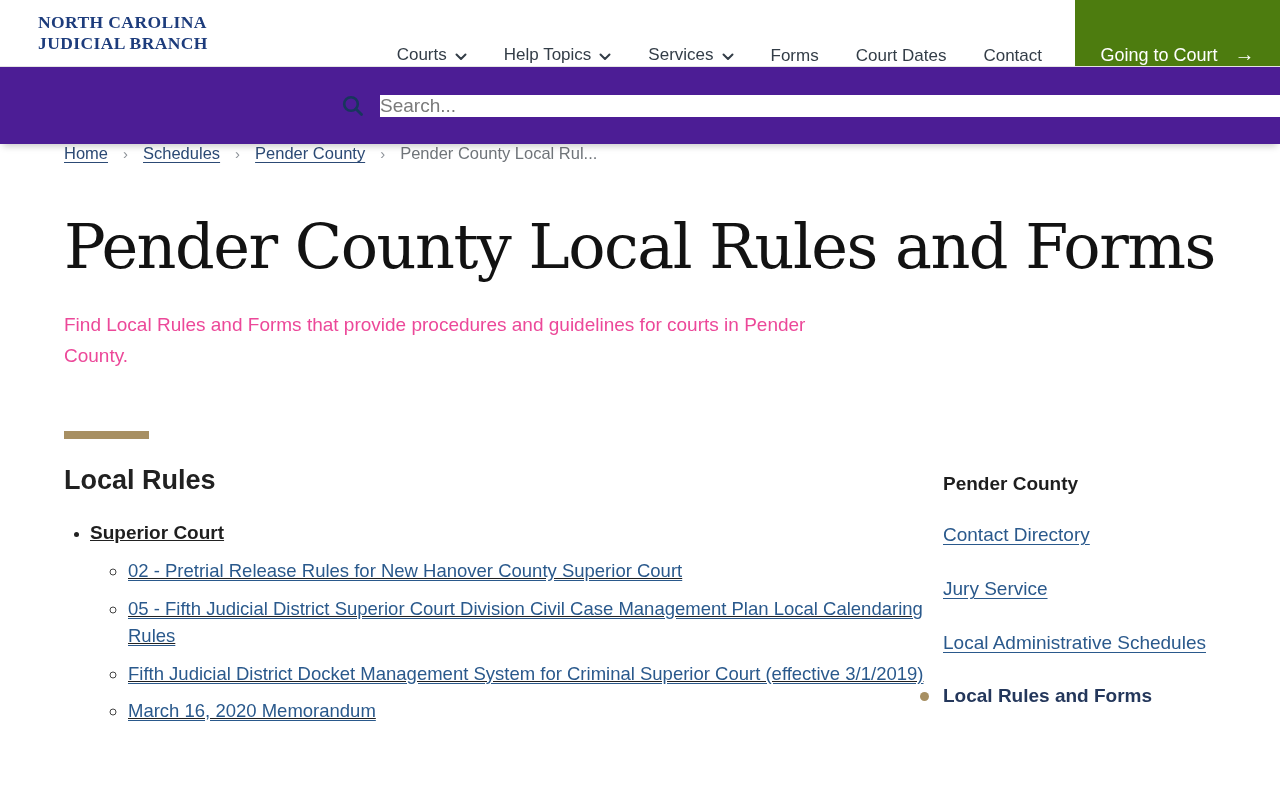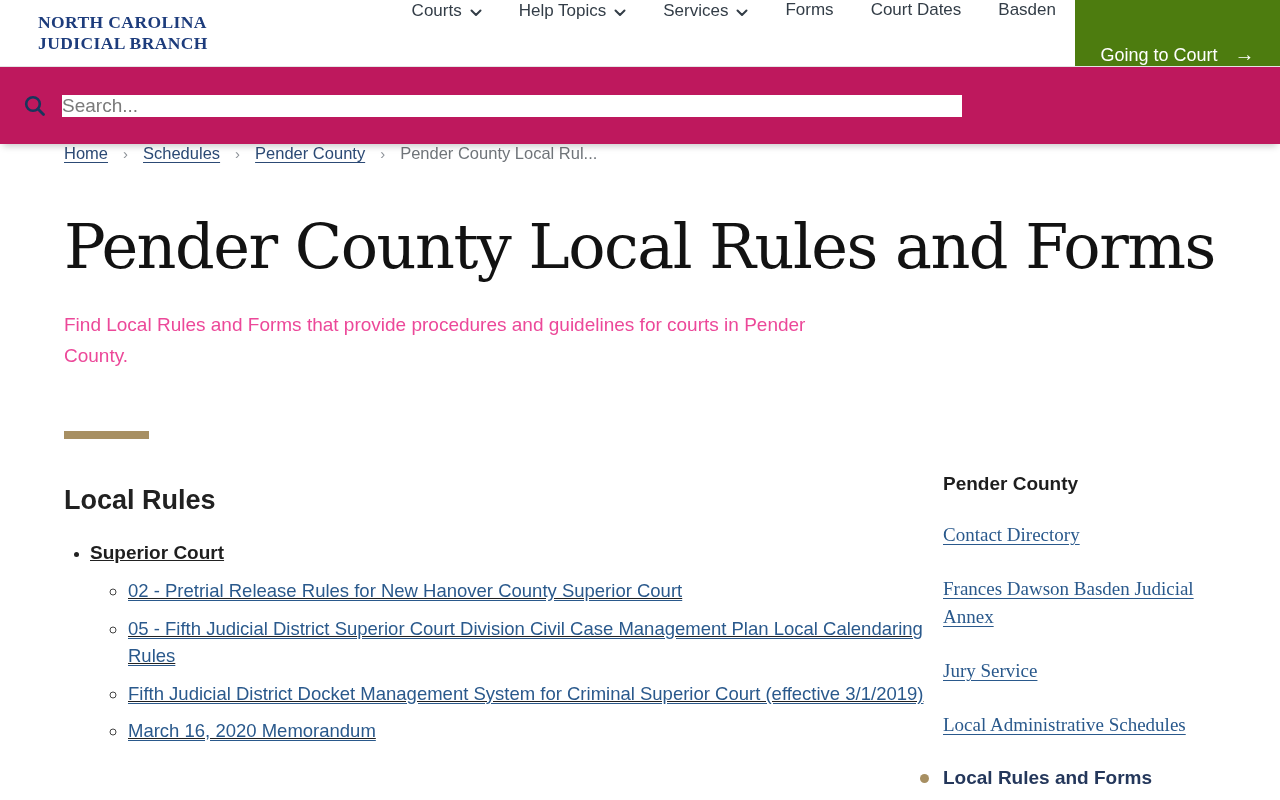--- a/index.html
+++ b/index.html
@@ -29,24 +29,24 @@
     font-weight: bold;
     font-size: 17.5px;
     line-height: 1.18;
     letter-spacing: 0.4px;
     color: #1d3c7c;
     cursor: pointer;
     white-space: nowrap;
   }
   .nav {
     display: flex;
-    align-items: flex-start;
+    align-items: flex-end;
     gap: 37px;
     margin-left: auto;
-    margin-right: 19px;
+    margin-right: 33px;
   }
   .nav-item {
     display: flex;
     align-items: center;
     gap: 8px;
     font-size: 17px;
     color: #333d47;
     text-decoration: none;
     white-space: nowrap;
   }
@@ -64,23 +64,24 @@
     white-space: nowrap;
   }
   .cta .arrow { font-size: 20px; }
 
   
   .searchbar {
     position: relative;
     height: 77px;
     display: flex;
     align-items: center;
-    padding-left: 24px;
-    background: #be185d;
+    padding-left: 32px;
+    background: #4c1d95;
     box-shadow: 0 5px 7px -3px rgba(0,0,0,0.22);
+    justify-content: flex-end;
   }
   .search-icon { display: flex; align-items: center; }
   .search-input {
     border: none;
     outline: none;
     font-size: 19px;
     font-family: "Liberation Sans", sans-serif;
     margin-left: 16px;
     width: 900px;
     color: #333;
@@ -127,21 +128,21 @@
   }
   .main-col { flex: 1 1 auto; max-width: 860px; }
   .side-col { width: 273px; margin-left: auto; padding-top: 42px; }
 
   .accent-rule {
     width: 85px;
     height: 8px;
     background: #a78f62;
   }
   .section-heading {
-    margin-top: 46px;
+    margin-top: 26px;
     font-size: 27px;
     font-weight: bold;
     color: #212121;
   }
   .rules-list {
     margin-top: 26px;
     padding-left: 26px;
     list-style-type: disc;
     text-decoration: underline;
   }
@@ -174,21 +175,20 @@
     color: #1e1e1e;
   }
   .sidebar-link {
     display: block;
     margin-top: 26px;
     font-size: 19px;
     line-height: 28px;
     color: #2a598c;
     text-decoration: underline;
     text-underline-offset: 3px;
-    font-family: Liberation Serif, serif;
   }
   .sidebar-current {
     position: relative;
     display: block;
     margin-top: 28px;
     font-size: 19px;
     font-weight: bold;
     color: #24375b;
     text-decoration: none;
   }
@@ -236,21 +236,21 @@
           </svg>
       </span>
     </a>
     <a class="nav-item">
       <span>Forms</span>
     </a>
     <a class="nav-item">
       <span>Court Dates</span>
     </a>
     <a class="nav-item">
-      <span>Basden</span>
+      <span>Contact</span>
     </a>
   </nav>
   <a class="cta">
     <span>Going to Court</span>
     <span class="arrow">→</span>
   </a>
 </header>
 
 <div class="searchbar">
   <span class="search-icon">
@@ -300,20 +300,19 @@
               <a>March 16, 2020 Memorandum</a>
             </li>
           </ul>
         </li>
       </ul>
     </div>
 
     <aside class="side-col">
       <div class="sidebar-heading">Pender County</div>
       <a class="sidebar-link">Contact Directory</a>
-      <a class="sidebar-link">Frances Dawson Basden Judicial Annex</a>
       <a class="sidebar-link">Jury Service</a>
       <a class="sidebar-link">Local Administrative Schedules</a>
       <a class="sidebar-current">Local Rules and Forms</a>
     </aside>
 
   </div>
 </div>
 
 </body></html>

